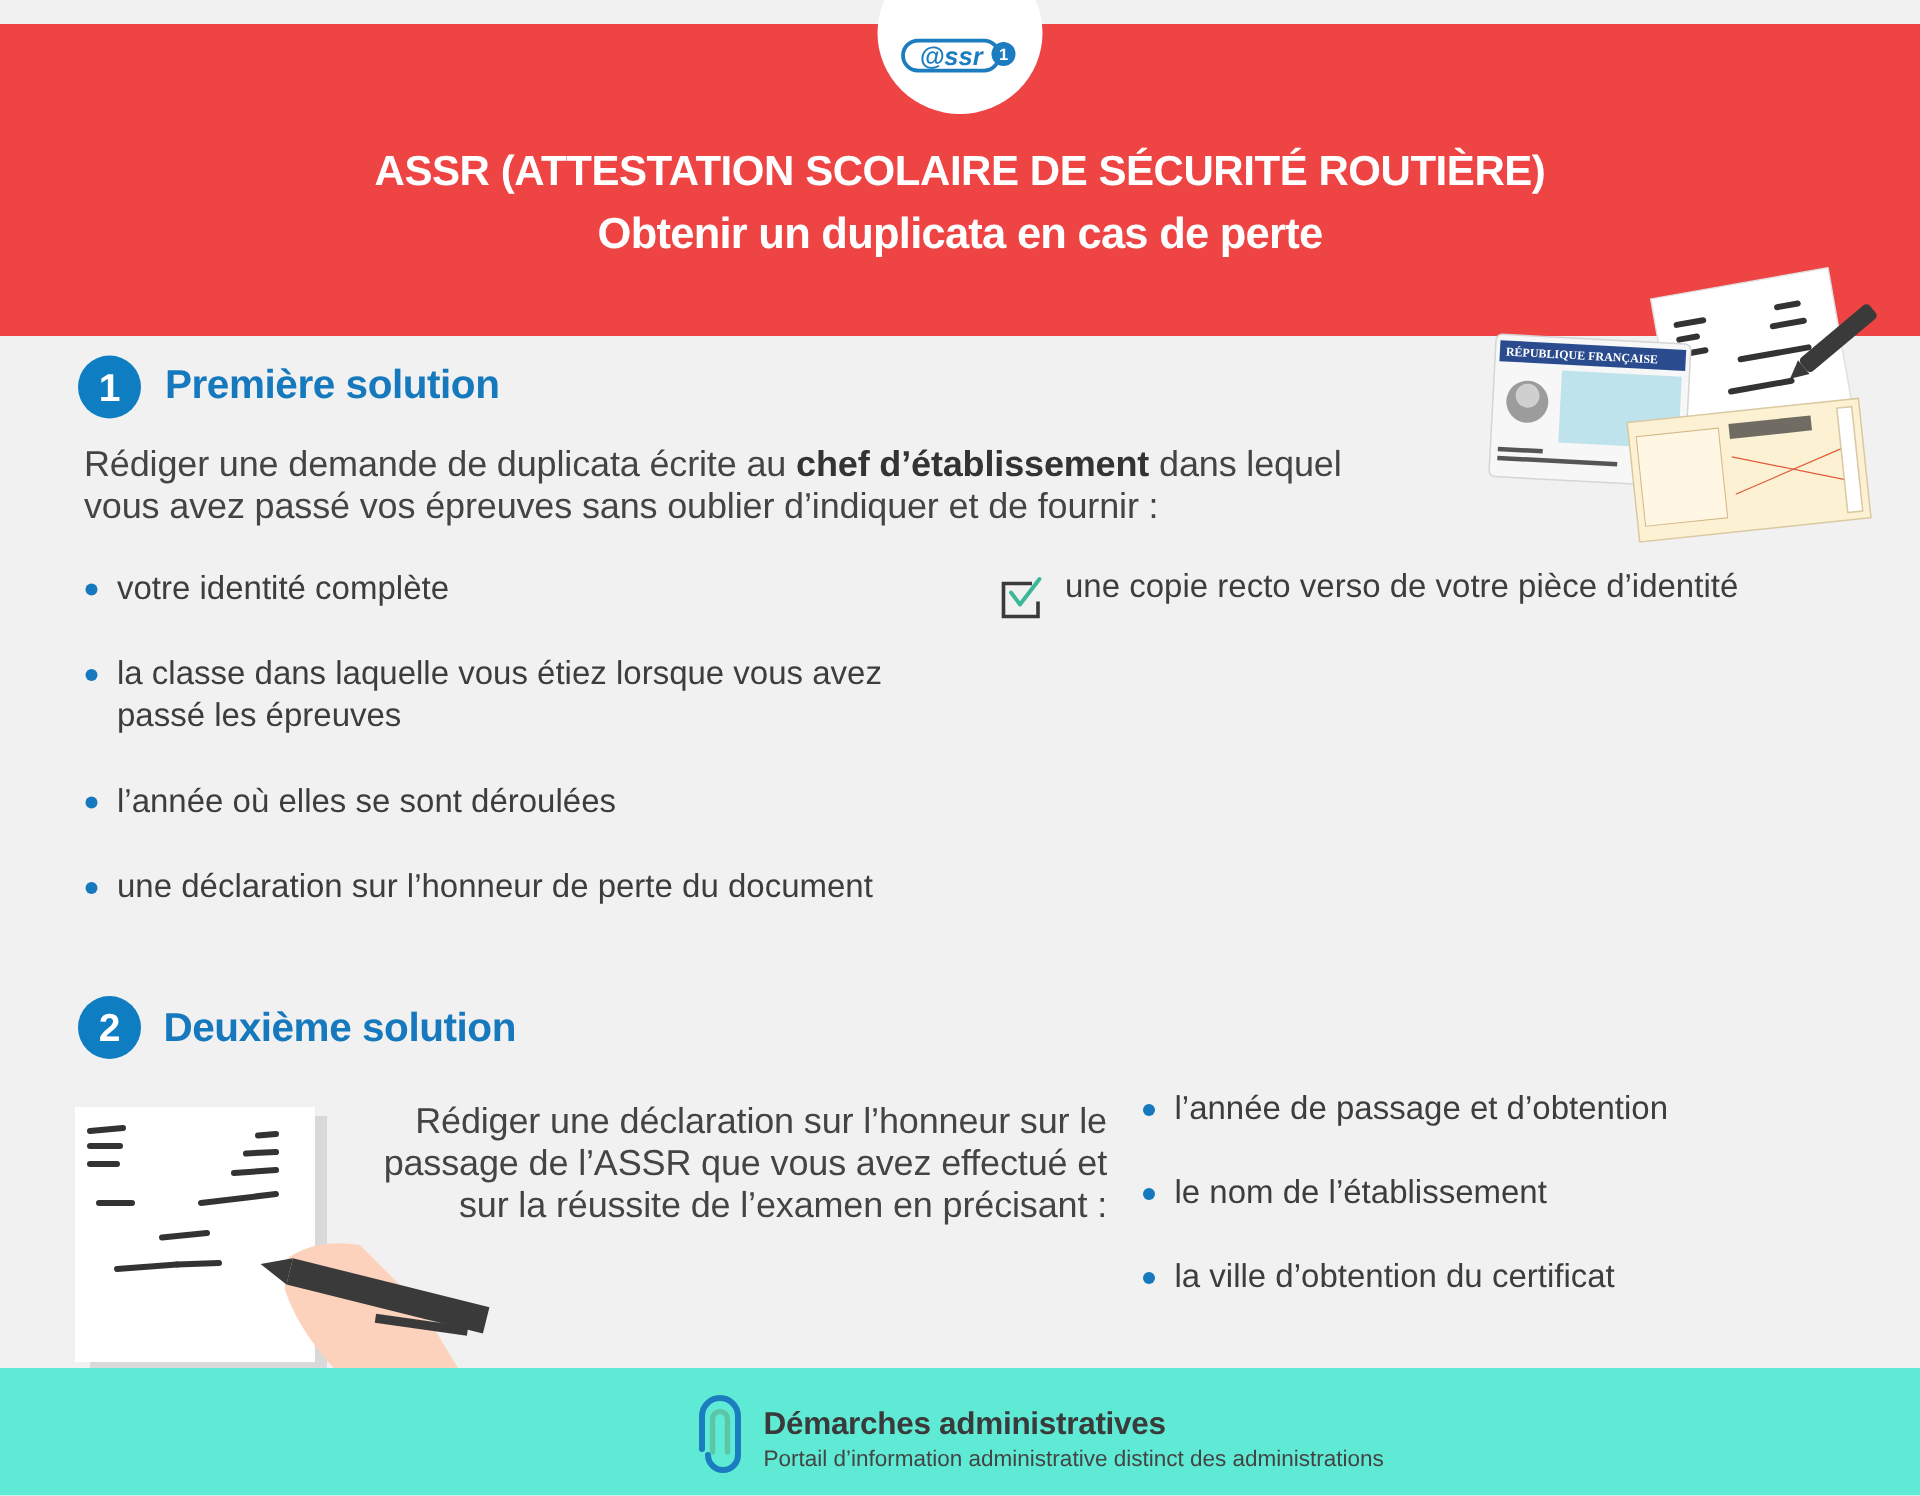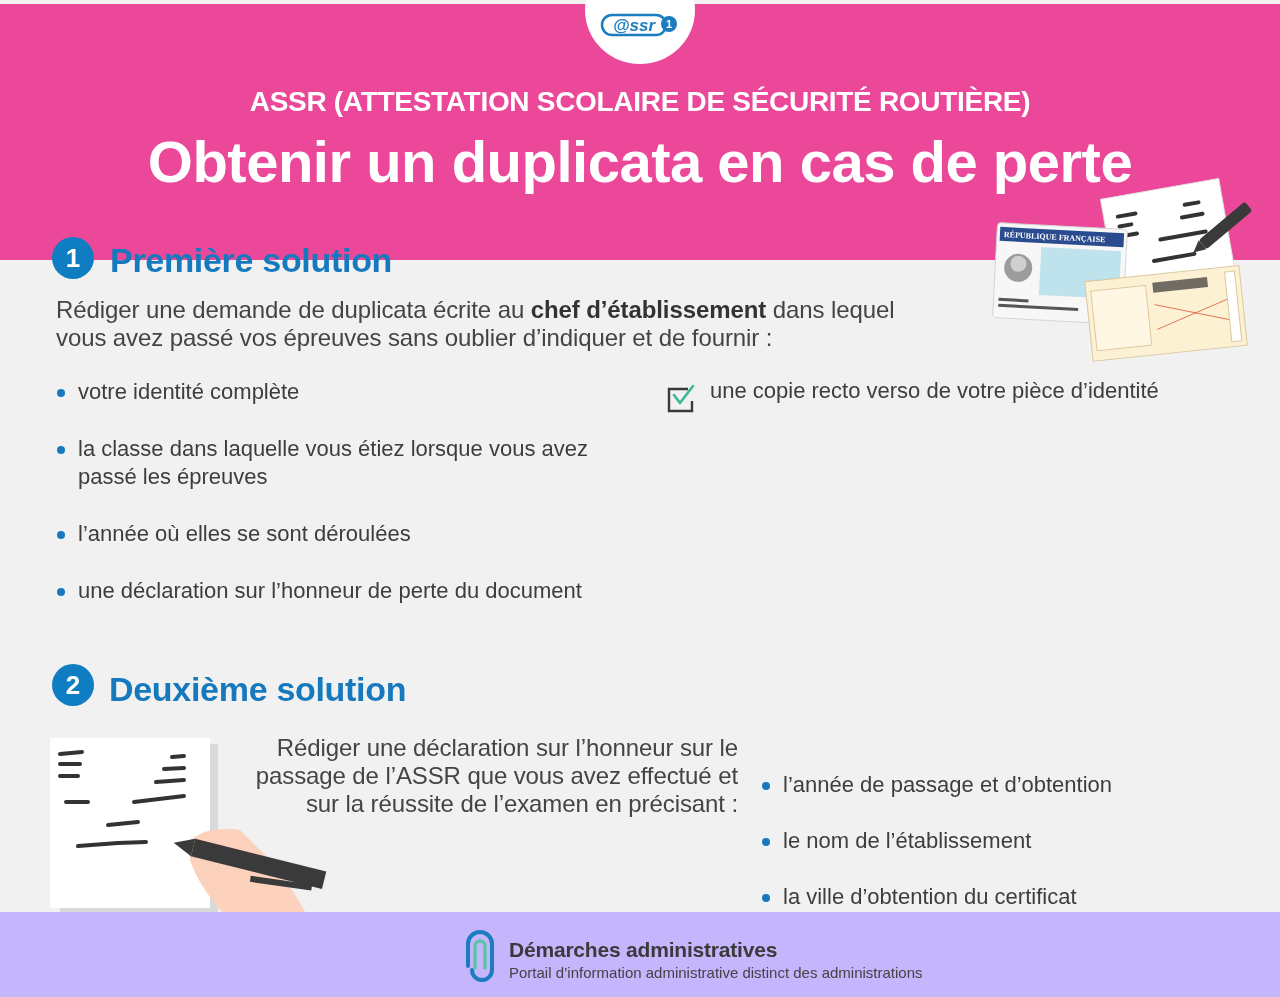--- a/index.html
+++ b/index.html
@@ -1,42 +1,42 @@
 <!DOCTYPE html>
 <html><head>
 <meta charset="utf-8">
 <style>
   * { box-sizing: border-box; margin: 0; padding: 0; }
   html, body { width: 1280px; height: 997px; overflow: hidden; }
   body { position: relative; background: #f1f1f1; font-family: "Liberation Sans", "DejaVu Sans", sans-serif; color: #3a3a3a; }
 
-  .header { position: absolute; left: 0; top: 4px; width: 1280px; height: 256px; background: #ec4899; }
+  .header { position: absolute; left: 0; top: 16px; width: 1280px; height: 208px; background: #ef4444; }
   .logo-circle { position: absolute; left: 585px; top: -48px; width: 110px; height: 108px; border-radius: 50%; background: #ffffff; }
   .logo-text { position: absolute; left: 600px; top: 8px; width: 80px; height: 26px; }
   .kicker { position: absolute; left: 0; top: 82px; width: 1280px; text-align: center; color: #fff; font-weight: bold; font-size: 28px; letter-spacing: -0.3px; }
-  .main-title { position: absolute; left: 0; top: 124px; width: 1280px; text-align: center; color: #fff; font-weight: bold; font-size: 58px; letter-spacing: -0.5px; }
+  .main-title { position: absolute; left: 0; top: 124px; width: 1280px; text-align: center; color: #fff; font-weight: bold; font-size: 29px; letter-spacing: -0.5px; }
 
   .num-badge { position: absolute; width: 42px; height: 42px; border-radius: 50%; background: #0f7dc1; color: #fff; font-weight: bold; font-size: 26px; text-align: center; line-height: 42px; }
-  .section-title { position: absolute; color: #1679bd; font-weight: bold; font-size: 34px; letter-spacing: -0.3px; }
+  .section-title { position: absolute; color: #1679bd; font-weight: bold; font-size: 27px; letter-spacing: -0.3px; }
 
   .intro { position: absolute; font-size: 24px; line-height: 28px; color: #444; letter-spacing: -0.1px; }
   .intro b { color: #333; }
 
   .bullet-list { position: absolute; list-style: none; }
   .bullet-list li { position: relative; padding-left: 22px; font-size: 22px; line-height: 28px; color: #3d3d3d; }
   .bullet-list li::before { content: ""; position: absolute; left: 1px; top: 11px; width: 8px; height: 8px; border-radius: 50%; background: #1679bd; }
 
   .check-list { position: absolute; list-style: none; }
   .check-list li { position: relative; padding-left: 44px; font-size: 22px; line-height: 28px; color: #3d3d3d; }
   .check-list .cb { position: absolute; left: 0; top: 6px; width: 30px; height: 30px; }
   .check-list .note { display: block; color: #8c8c8c; line-height: 32px; margin-top: 2px; }
 
   .illus { position: absolute; }
 
-  .footer { position: absolute; left: 0; top: 912px; width: 1280px; height: 85px; background: #c4b5fd; text-align: right; }
+  .footer { position: absolute; left: 0; top: 912px; width: 1280px; height: 85px; background: #5eead4; text-align: right; }
   .footer-logo { position: absolute; left: 460px; top: 16px; width: 40px; height: 56px; }
   .footer-name { position: absolute; left: 509px; top: 26px; font-weight: bold; font-size: 21px; color: #3a3a3a; letter-spacing: -0.2px; }
   .footer-tag { position: absolute; left: 509px; top: 52px; font-size: 15px; color: #444; }
 </style>
 </head>
 <body>
 
 <div class="header">
   <div class="logo-circle"></div>
   <svg class="logo-text" viewBox="0 0 80 26">
@@ -135,21 +135,21 @@
   <path d="M150 110 Q170 95 200 100 L240 140 L270 190 L190 190 Q160 160 150 130 Z" fill="#fcd2bd"></path>
   <g transform="rotate(14 190 135)">
     <rect x="150" y="118" width="135" height="18" fill="#3a3a3a"></rect>
     <polygon points="150,118 130,127 150,136" fill="#3a3a3a"></polygon>
   </g>
   <rect x="210" y="150" width="62" height="6" fill="#3a3a3a" transform="rotate(8 240 153)"></rect>
 </svg>
 
 <div class="intro" style="left:238px; top:734px; width:500px;text-align:right;">Rédiger une déclaration sur l’honneur sur le passage de l’ASSR que vous avez effectué et sur la réussite de l’examen en précisant :</div>
 
-<ul class="bullet-list" style="left:761px; top:771px; width:480px;">
+<ul class="bullet-list" style="left:761px; top:725px; width:480px;">
   <li style="margin-bottom:28px;">l’année de passage et d’obtention</li>
   <li style="margin-bottom:28px;">le nom de l’établissement</li>
   <li>la ville d’obtention du certificat</li>
 </ul>
 
 <div class="footer">
   <svg class="footer-logo" viewBox="0 0 40 56">
     <path d="M8 38 V16 A12 12 0 0 1 32 16 V42 A10 10 0 0 1 12 42" fill="none" stroke="#1b7cc0" stroke-width="4" stroke-linecap="round"></path>
     <path d="M15 40 V18 A5 5 0 0 1 25 18 V40" fill="none" stroke="#5cc5a6" stroke-width="3.5" stroke-linecap="round"></path>
   </svg>

